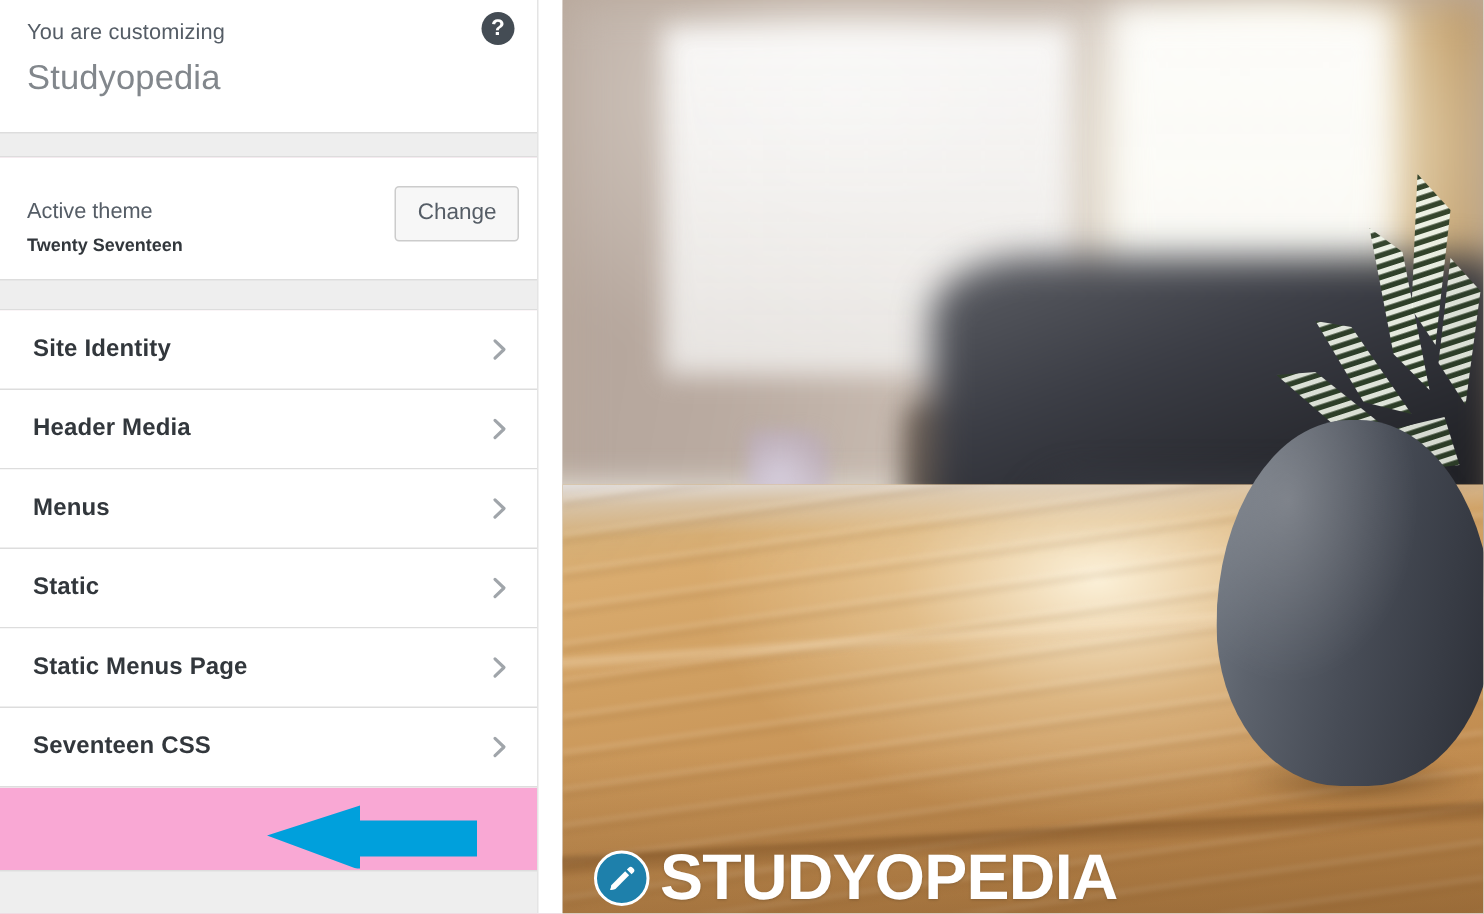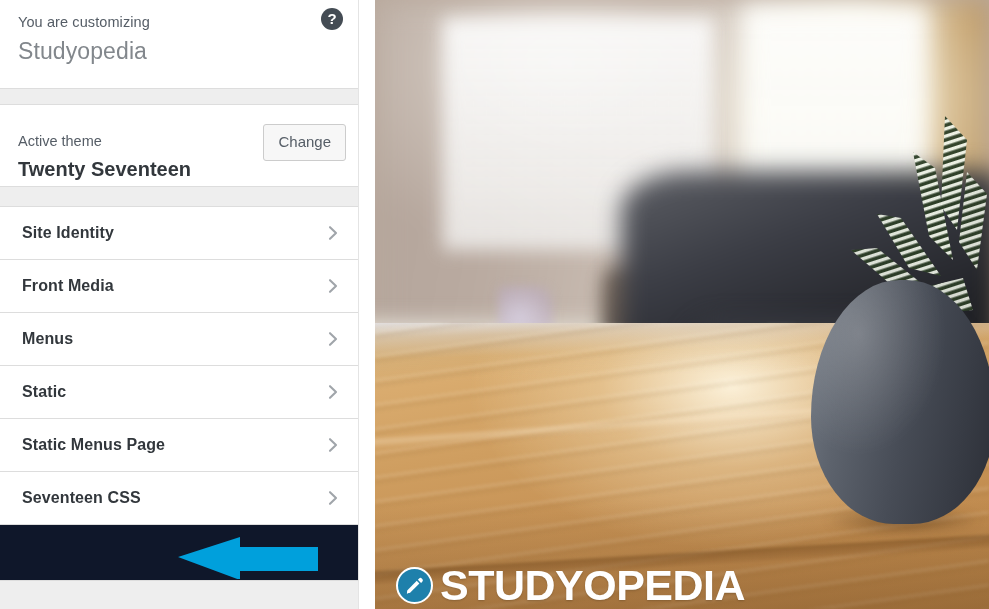--- a/index.html
+++ b/index.html
@@ -20,21 +20,21 @@
     overflow: hidden;
   }
 
   
   .sidebar {
     position: absolute;
     left: 0;
     top: 0;
     width: 374px;
     height: 609px;
-    background: #0f172a;
+    background: #f9a8d4;
     box-sizing: border-box;
     overflow: hidden;
   }
   .sidebar-scroll-track {
     position: absolute;
     right: 0;
     top: 0;
     width: 16px;
     height: 609px;
     background: #ffffff;
@@ -122,21 +122,21 @@
     height: 100%;
     box-sizing: border-box;
   }
   .theme-label {
     font-size: 14.5px;
     color: #555d66;
     line-height: 1.45;
     margin: 0;
   }
   .theme-name {
-    font-size: 20px;
+    font-size: 12px;
     color: #32373c;
     font-weight: 700;
     line-height: 1.4;
     margin: 3px 0 0 0;
   }
   .change-btn {
     position: absolute;
     right: 12px;
     top: 19px;
     padding: 6px 14px;
@@ -448,21 +448,21 @@
     <div class="section-list" id="section-list">
         <div class="section-item">
           <span class="section-label">Site Identity</span>
           <span class="chevron">
             <svg width="16" height="16" viewBox="0 0 16 16">
               <path d="M5 2.2 L11 8 L5 13.8" fill="none" stroke="#a0a5aa" stroke-width="2.1" stroke-linecap="round" stroke-linejoin="round"></path>
             </svg>
           </span>
         </div>
         <div class="section-item">
-          <span class="section-label">Front Media</span>
+          <span class="section-label">Header Media</span>
           <span class="chevron">
             <svg width="16" height="16" viewBox="0 0 16 16">
               <path d="M5 2.2 L11 8 L5 13.8" fill="none" stroke="#a0a5aa" stroke-width="2.1" stroke-linecap="round" stroke-linejoin="round"></path>
             </svg>
           </span>
         </div>
         <div class="section-item">
           <span class="section-label">Menus</span>
           <span class="chevron">
             <svg width="16" height="16" viewBox="0 0 16 16">

